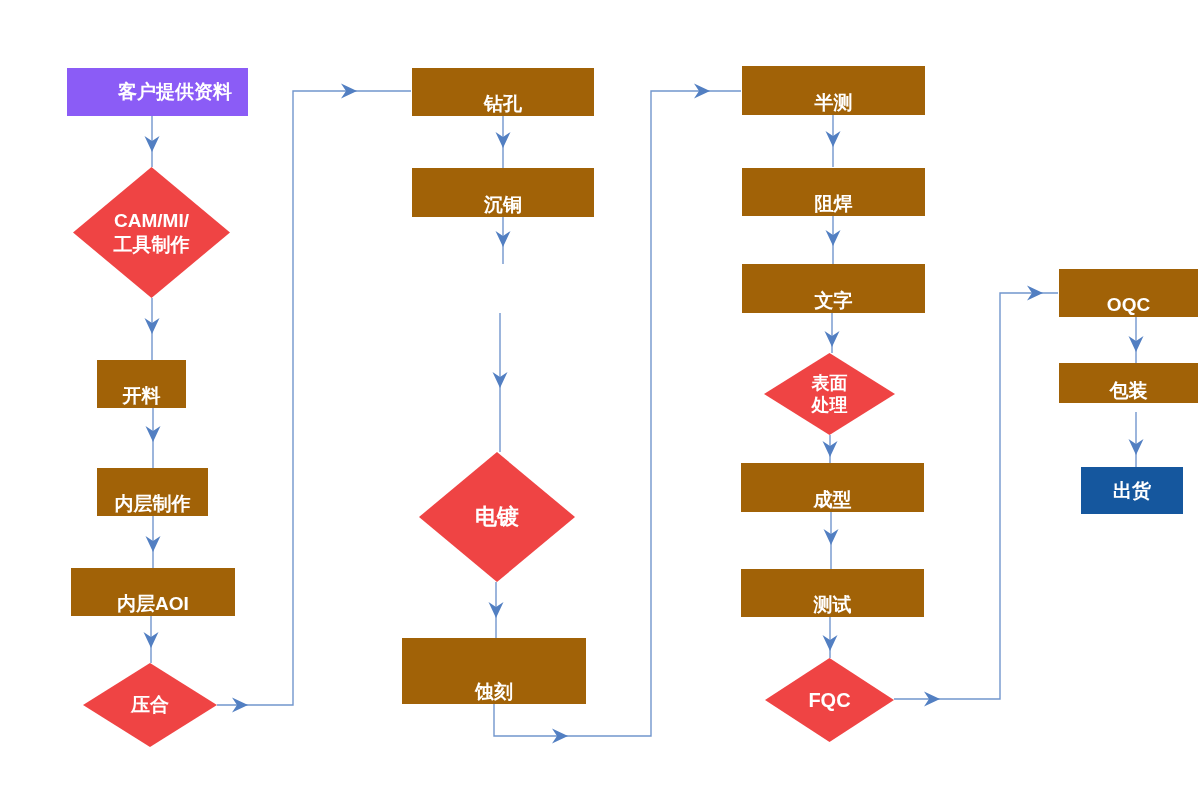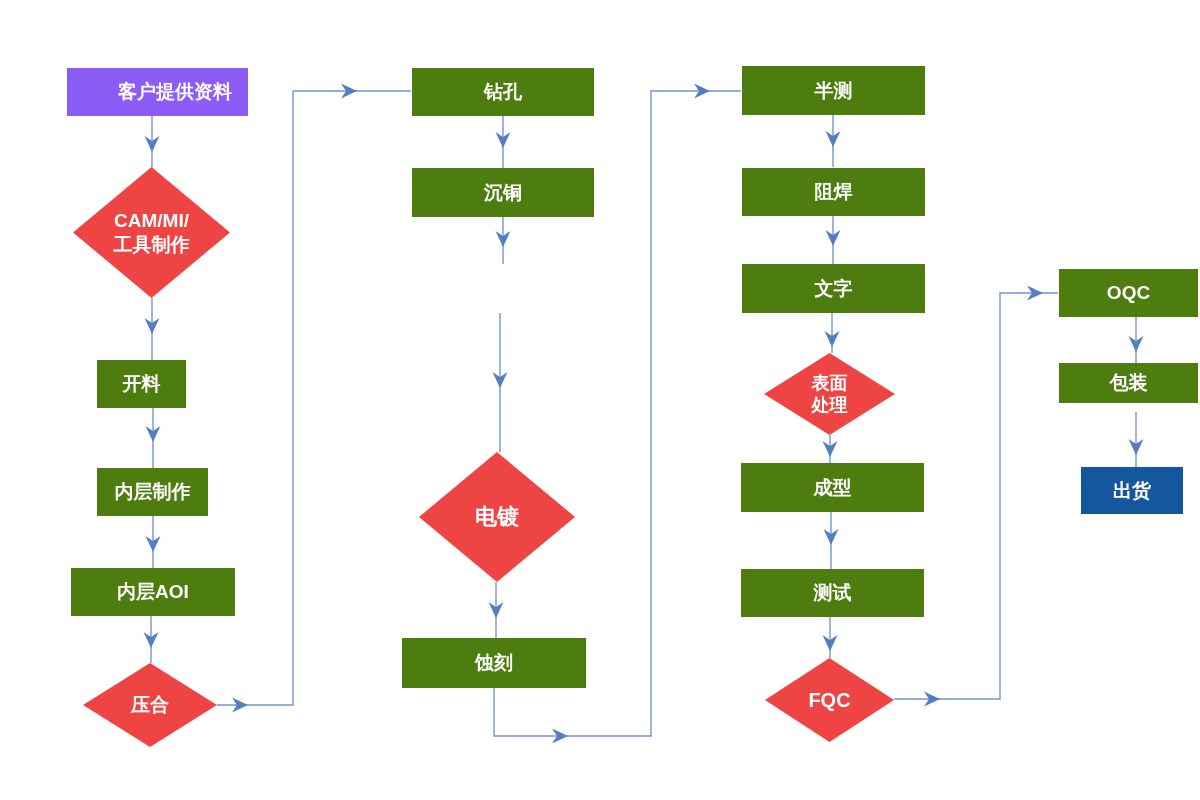--- a/index.html
+++ b/index.html
@@ -8,21 +8,21 @@
     font-family:"Liberation Sans","DejaVu Sans",sans-serif;
   }
   .edges{position:absolute;left:0;top:0;}
   .edges path{stroke:#7296cd;stroke-width:1.4;fill:none;}
   .edges polygon{fill:#527fc2;stroke:none;}
   .node{
     position:absolute;display:flex;align-items:center;justify-content:center;
     color:#ffffff;font-weight:700;font-size:19px;text-align:center;line-height:1.25;
     box-sizing:border-box;
   }
-  .node.rect.light{background:#4d7c0f;}
+  .node.rect.light{background:#a16207;align-items:flex-end;}
   .node.rect.dark{background:#8b5cf6;padding-left:35px;}
   .node.rect.navy{background:#15579e;}
   .node.diamond{
     background:#ef4444;
     clip-path:polygon(50% 0,100% 50%,50% 100%,0 50%);
   }
   .node .line{display:block;}
 </style>
 </head>
 <body>
@@ -148,21 +148,21 @@
 
   <div class="node rect light" style="left:412px;top:168px;width:182px;height:49px">
     <span>沉铜</span>
   </div>
 
 
   <div class="node diamond" style="left:419px;top:452px;width:156px;height:130px;font-size:22px">
     <span>电镀</span>
   </div>
 
-  <div class="node rect light" style="left:402px;top:638px;width:184px;height:50px">
+  <div class="node rect light" style="left:402px;top:638px;width:184px;height:66px">
     <span>蚀刻</span>
   </div>
 
   <div class="node rect light" style="left:742px;top:66px;width:183px;height:49px">
     <span>半测</span>
   </div>
 
   <div class="node rect light" style="left:742px;top:168px;width:183px;height:48px">
     <span>阻焊</span>
   </div>

